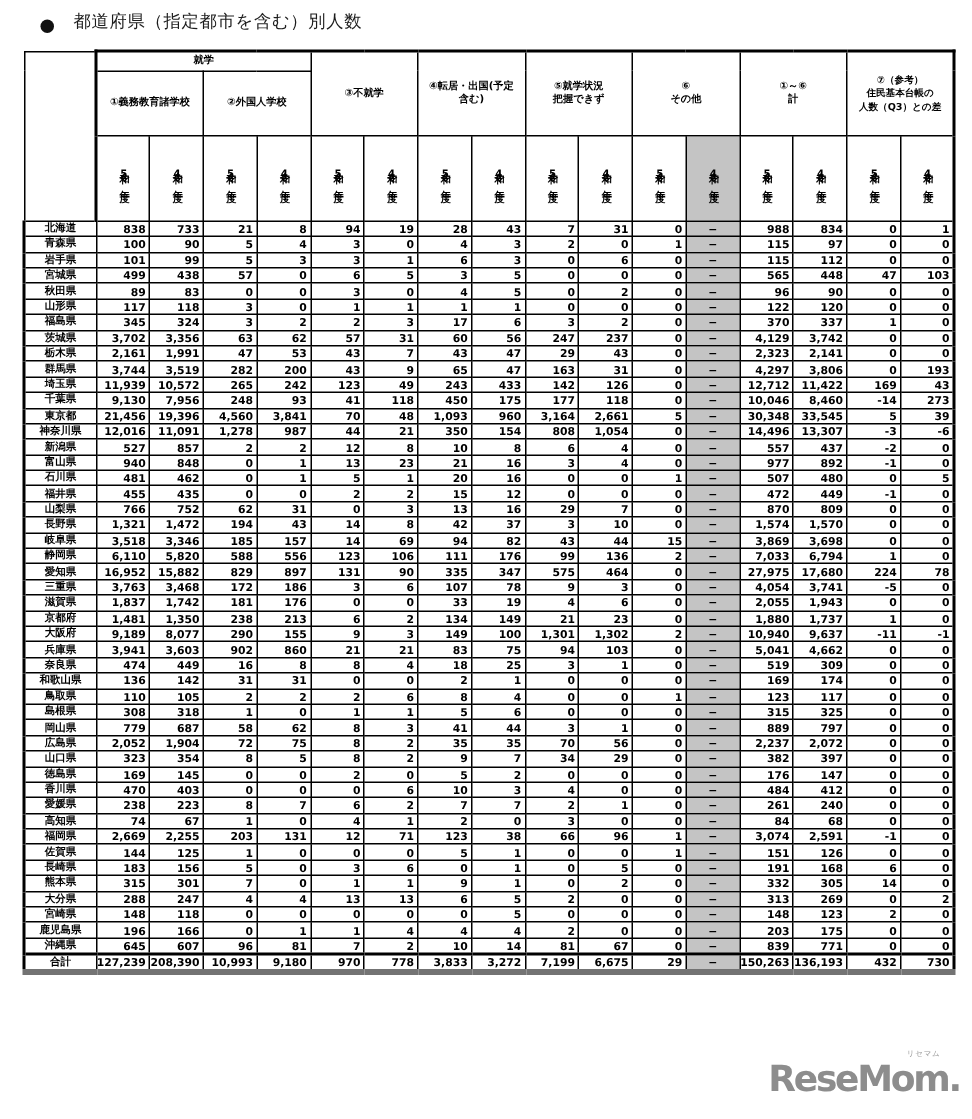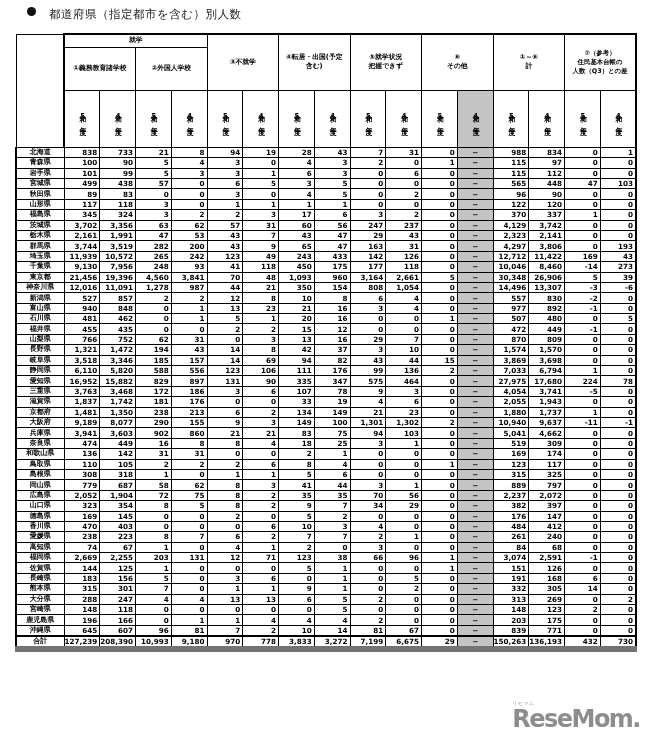--- a/index.html
+++ b/index.html
@@ -1,41 +1,41 @@
 <!DOCTYPE html>
 <html><head>
 <meta charset="utf-8">
 <style>
   * { margin:0; padding:0; box-sizing:border-box; }
   html,body { width:648px; height:746px; background:#ffffff; font-family:"DejaVu Sans",sans-serif; position:relative; overflow:hidden; }
 
-  .title-row { position:absolute; top:7px; left:27px; display:flex; align-items:flex-start; gap:13px; }
+  .title-row { position:absolute; top:7px; left:27px; display:flex; align-items:flex-end; gap:13px; }
   .bullet { width:9px; height:9px; border-radius:50%; background:#111; flex:0 0 auto; }
   .title-text { font-family:"DejaVu Serif","Liberation Serif",serif; font-size:11.5px; color:#1c1c1c; letter-spacing:0.5px; white-space:nowrap; }
 
   table.main { position:absolute; top:33px; left:15px; width:620px; border-collapse:collapse; table-layout:fixed; }
   table.main th, table.main td { border:1px solid #000; overflow:hidden; }
   td.corner { border:none; background:#fff; }
 
   .g { font-size:6.8px; font-weight:bold; text-align:center; vertical-align:middle; white-space:pre-line; line-height:1.45; padding:1px 0; color:#000; }
   .g7 { font-size:6.4px;margin-top:16px; }
   thead tr.r1 th { height:13px; border-top:2px solid #000; }
   thead tr.r2 th { height:43px; }
   thead tr.r3 th { height:57px; text-align:center; vertical-align:middle; }
   th.yr span { display:inline-block; writing-mode:vertical-rl; text-orientation:upright; font-size:6.8px; font-weight:bold; letter-spacing:1.5px; line-height:1; }
   .shaded { background:#c4c4c4; }
   .lastcol { border-right:2px solid #000 !important; }
   .leftcol { border-left:2px solid #000 !important; }
 
   tbody td { height:10.4px; font-size:7.2px; font-weight:bold; line-height:9px; text-align:right; padding:0 2px 0 0; color:#000; white-space:nowrap; }
   tbody td.pref { text-align:center; padding:0 1px; font-size:7px; letter-spacing:0px; }
   tbody td.dash { text-align:center; padding:0; }
-  tbody tr.total td { border-top:2px solid #000; border-bottom:6px solid #737373; }
+  tbody tr.total td { border-top:2px solid #000; border-bottom:4px solid #737373; }
 
-  .logo { position:absolute; top:701px; right:8px; color:#8d8d8d; line-height:1; }
+  .logo { position:absolute; top:701px; right:8px; text-align:right; color:#8d8d8d; line-height:1; }
   .logo-ruby { display:block; font-size:5px; letter-spacing:0.5px; padding-right:13px; margin-bottom:1px; color:#9a9a9a; }
   .logo-text { font-size:24px; font-weight:bold; letter-spacing:-1.5px; font-family:"DejaVu Sans",sans-serif; }
 </style>
 </head>
 <body>
 
 <div class="title-row">
   <span class="bullet"></span>
   <span class="title-text">都道府県（指定都市を含む）別人数</span>
 </div>
@@ -322,21 +322,21 @@
         <td class="num">3,841</td>
         <td class="num">70</td>
         <td class="num">48</td>
         <td class="num">1,093</td>
         <td class="num">960</td>
         <td class="num">3,164</td>
         <td class="num">2,661</td>
         <td class="num">5</td>
         <td class="dash shaded">−</td>
         <td class="num">30,348</td>
-        <td class="num">26,906</td>
+        <td class="num">33,545</td>
         <td class="num">5</td>
         <td class="num lastcol">39</td>
       </tr>
       <tr>
         <td class="pref leftcol">神奈川県</td>
         <td class="num">12,016</td>
         <td class="num">11,091</td>
         <td class="num">1,278</td>
         <td class="num">987</td>
         <td class="num">44</td>
@@ -360,21 +360,21 @@
         <td class="num">2</td>
         <td class="num">12</td>
         <td class="num">8</td>
         <td class="num">10</td>
         <td class="num">8</td>
         <td class="num">6</td>
         <td class="num">4</td>
         <td class="num">0</td>
         <td class="dash shaded">−</td>
         <td class="num">557</td>
-        <td class="num">830</td>
+        <td class="num">437</td>
         <td class="num">-2</td>
         <td class="num lastcol">0</td>
       </tr>
       <tr>
         <td class="pref leftcol">富山県</td>
         <td class="num">940</td>
         <td class="num">848</td>
         <td class="num">0</td>
         <td class="num">1</td>
         <td class="num">13</td>

